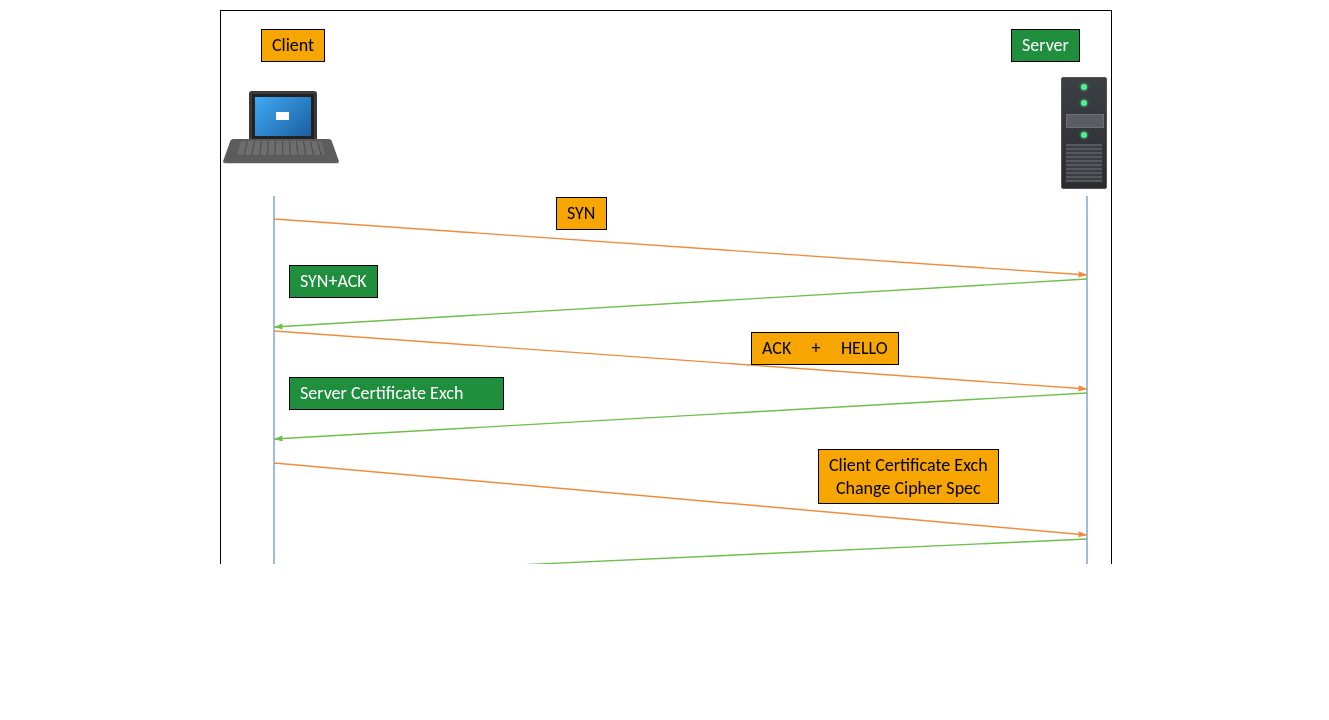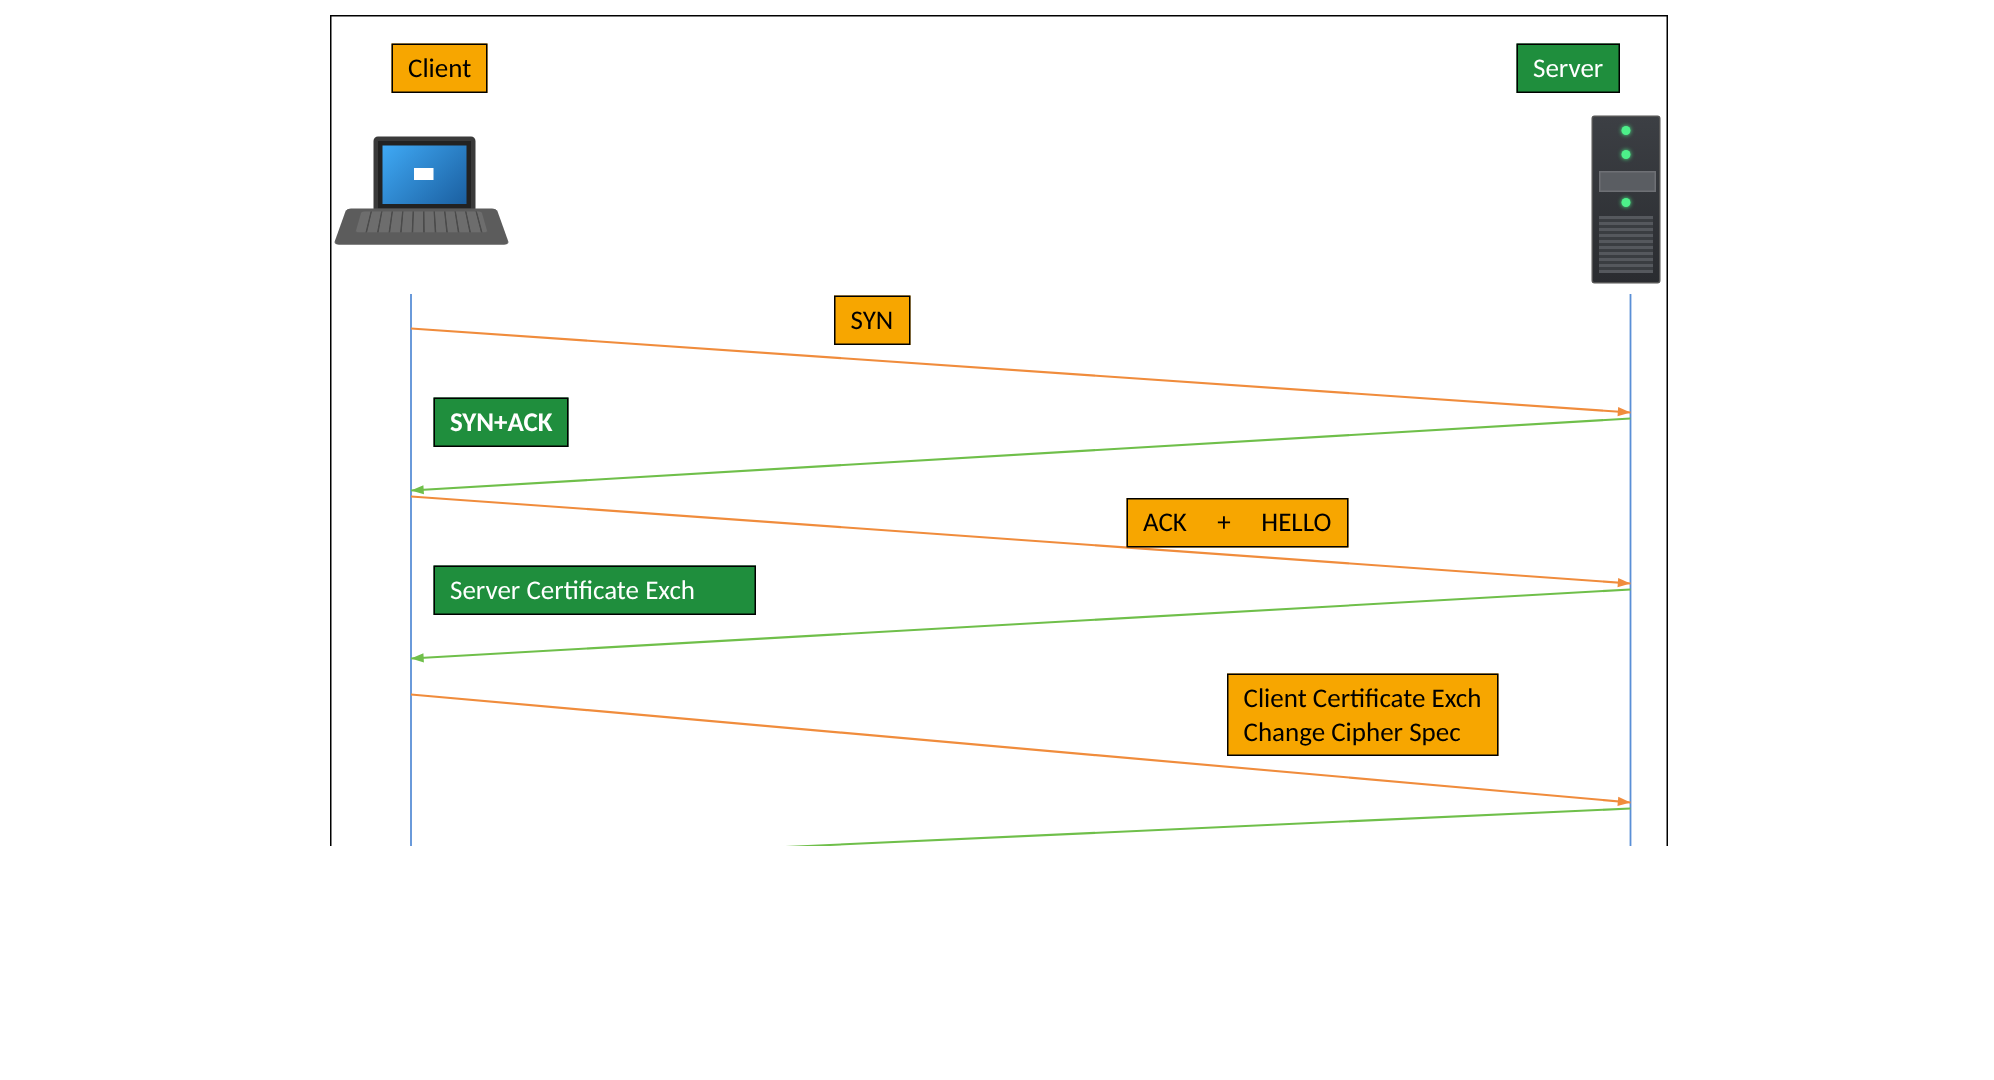--- a/index.html
+++ b/index.html
@@ -1,16 +1,16 @@
 <!DOCTYPE html>
 <html><head>
 <meta charset="utf-8">
 <style>
   html,body{margin:0;padding:0;background:#fff;font-family:Calibri,Arial,sans-serif;font-size:18px;color:#000;}
-  .page{width:1329px;height:564px;position:relative;}
+  .page{width:1329px;height:564px;position:relative;text-align:center;}
   .frame{position:absolute;left:220px;top:10px;width:890px;height:700px;border:1.5px solid #000;background:#fff;}
   .box{position:absolute;border:1.5px solid #000;padding:4px 10px;white-space:pre;line-height:1.25;}
   .orange{background:#f7a600;}
   .green{background:#1f8e3d;color:#fff;}
   .black{background:#000;color:#fff;}
   svg{position:absolute;left:0;top:0;width:890px;height:700px;pointer-events:none;}
   
   .laptop{position:absolute;width:100px;height:90px;}
   .laptop .screen{position:absolute;left:18px;top:0;width:62px;height:45px;background:#222;border:3px solid #3a3a3a;border-radius:3px;}
   .laptop .screen .desk{position:absolute;left:3px;top:3px;right:3px;bottom:3px;background:linear-gradient(135deg,#3fa9f5 0%,#1b5fa0 100%);}
@@ -61,20 +61,20 @@
         <polygon points="53,428 61.26652076499741,424.441259430379 61.61518744237347,430.603563967482" fill="#6fbf4a"></polygon>
         <line x1="53" y1="452" x2="866" y2="524" stroke="#f08c3c" stroke-width="1.4"></line>
         <polygon points="866,524 857.3063652183384,526.3282427457386 857.8508462011538,520.1801449814488" fill="#f08c3c"></polygon>
         <line x1="866" y1="528" x2="53" y2="565" stroke="#6fbf4a" stroke-width="1.4"></line>
         <polygon points="53,565 61.30530896287845,561.5327470482915 61.585916350859094,567.6985256004067" fill="#6fbf4a"></polygon>
         <line x1="73" y1="602" x2="846" y2="602" stroke="#4a76c4" stroke-width="1.4"></line>
         <line x1="73" y1="660" x2="846" y2="660" stroke="#4a76c4" stroke-width="1.4"></line>
       </svg>
 
     <div class="box orange" style="left:335px;top:186px;">SYN</div>
-    <div class="box green" style="left:68px; top:254px;font-weight:bold;">SYN+ACK</div>
+    <div class="box green" style="left:68px; top:254px;">SYN+ACK</div>
     <div class="box orange" style="left:530px;top:321px;">ACK     +     HELLO</div>
     <div class="box green" style="left:68px; top:366px;padding-right:40px;">Server Certificate Exch</div>
     <div class="box orange" style="left:597px;top:438px;">Client Certificate Exch
 Change Cipher Spec</div>
 
   </div>
 </div>
 
 </body></html>

